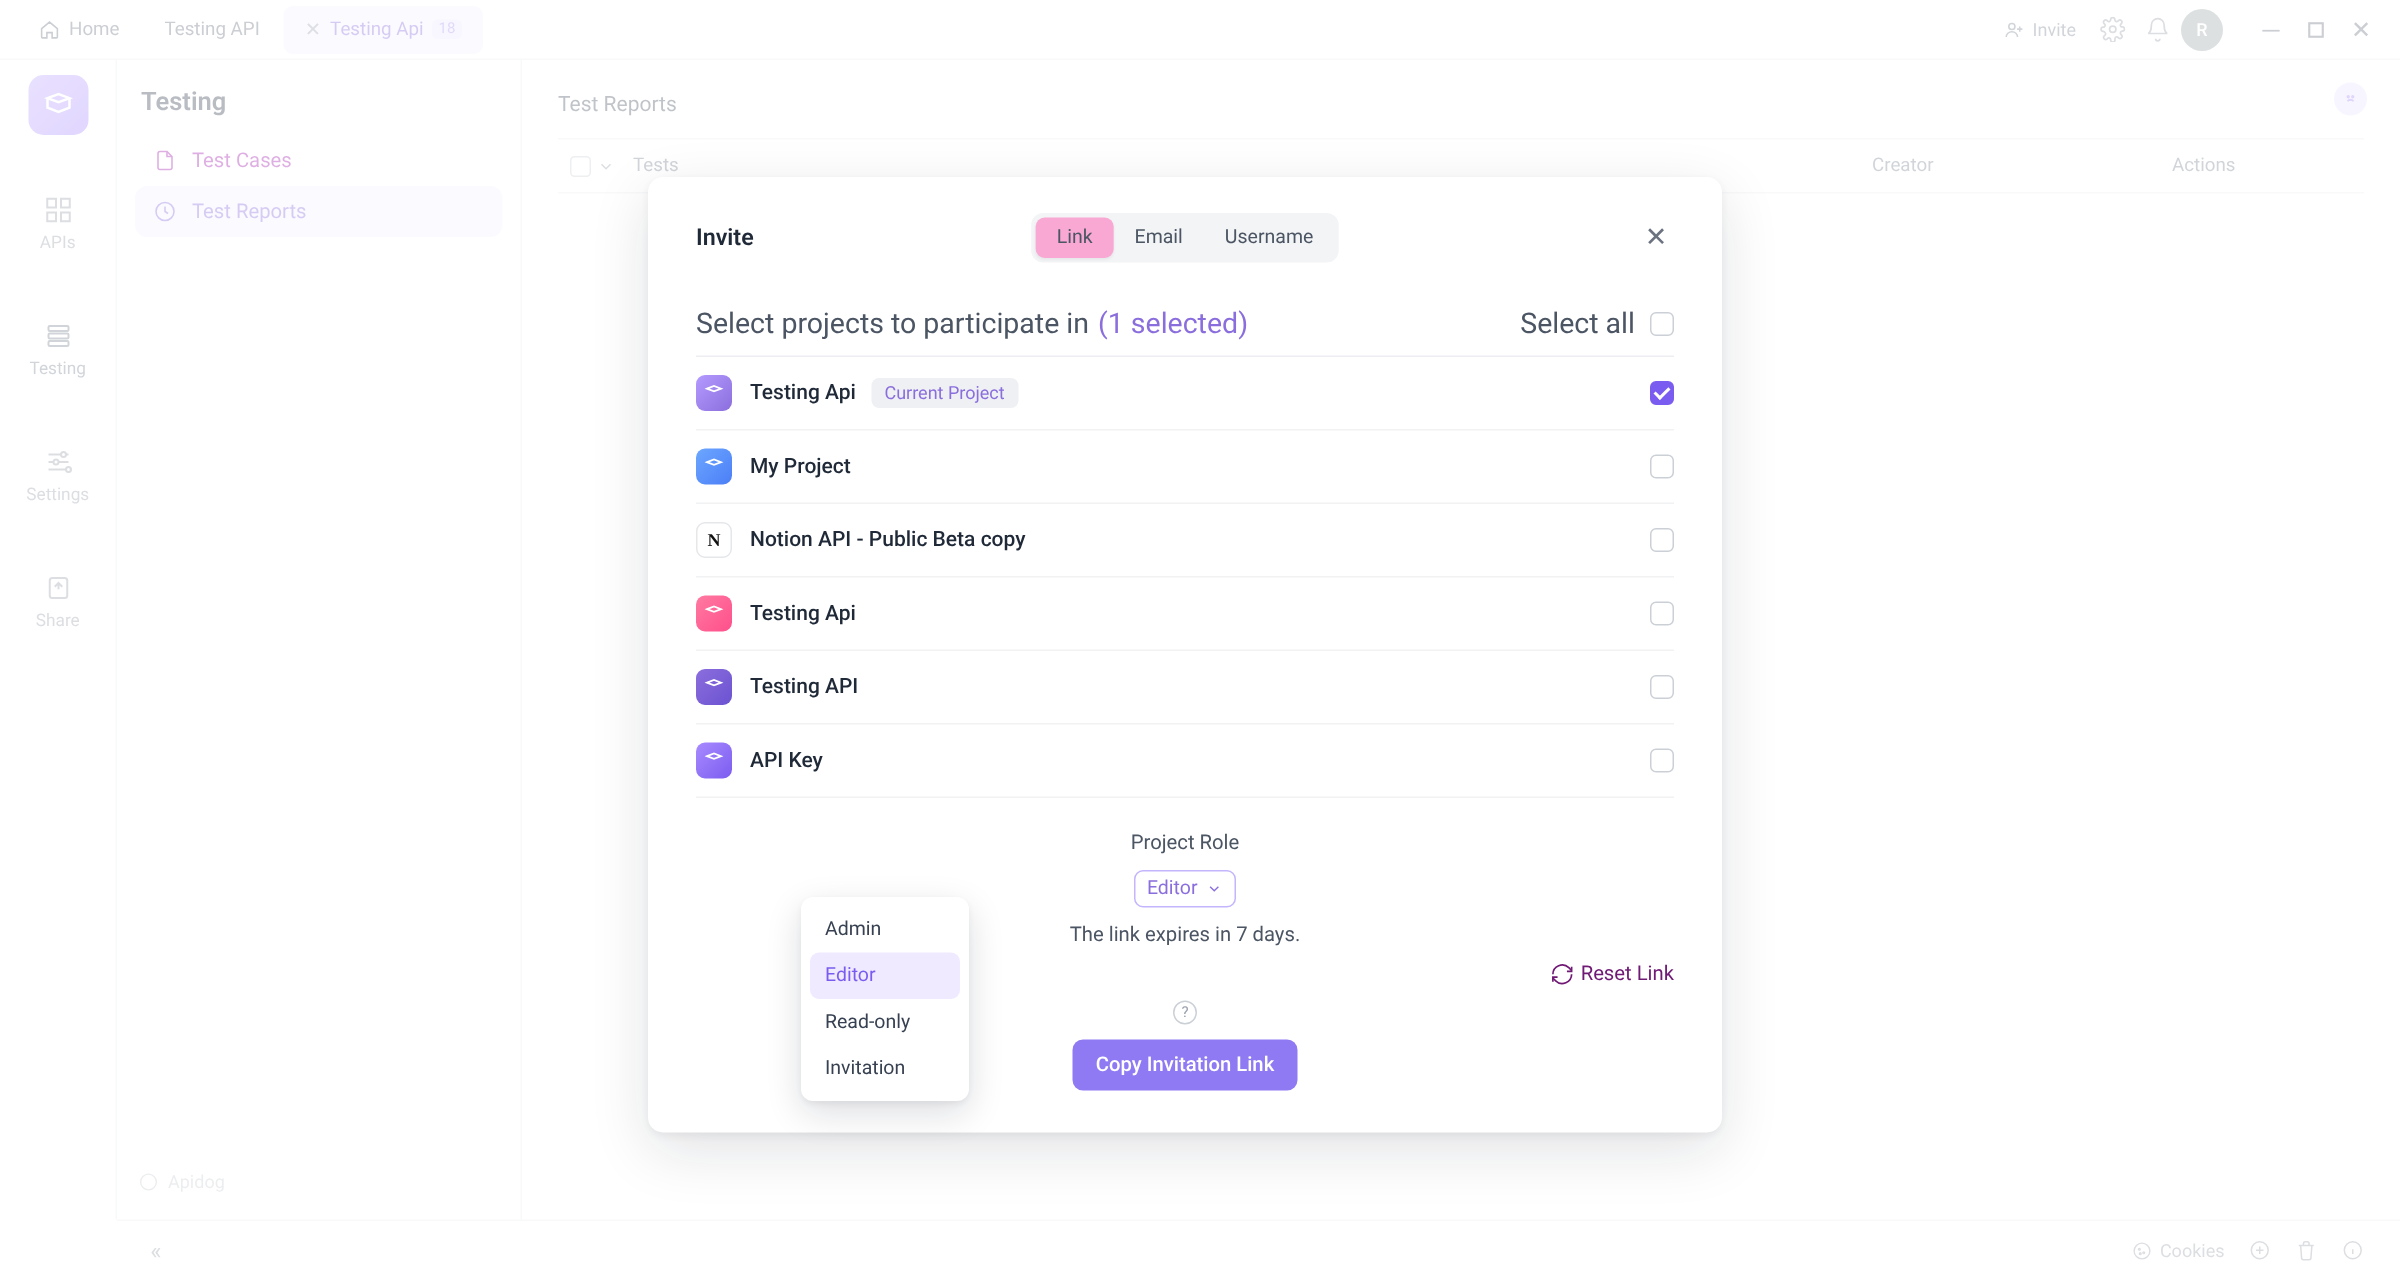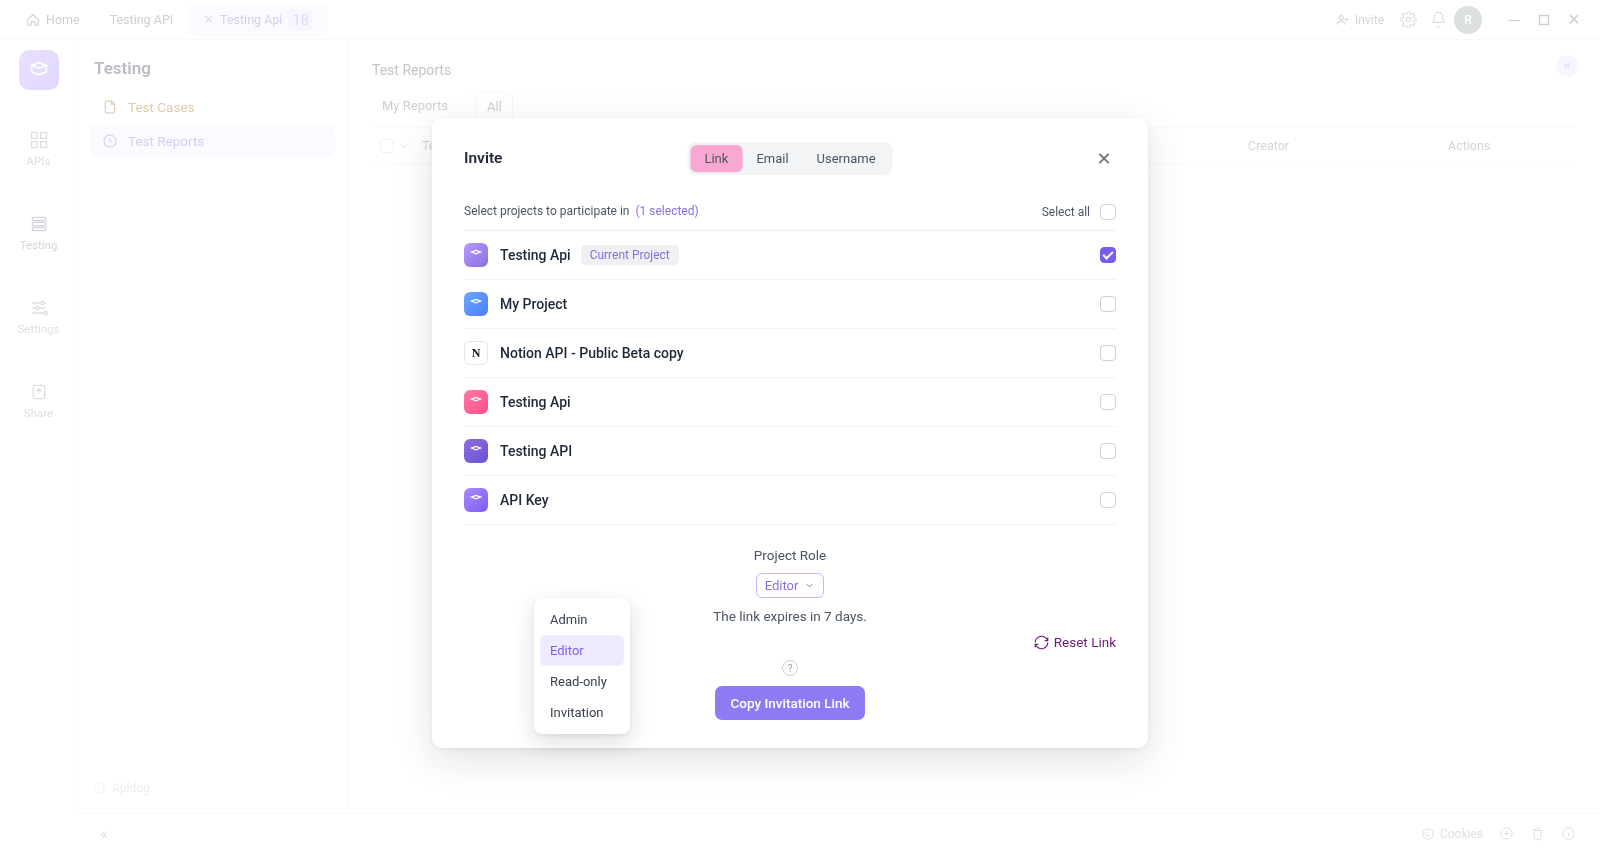--- a/index.html
+++ b/index.html
@@ -4,38 +4,38 @@
 <style>
 * { margin:0; padding:0; box-sizing:border-box; font-family:-apple-system,BlinkMacSystemFont,"Segoe UI",Roboto,sans-serif; }
 body { width:1600px; height:853px; background:#fff; overflow:hidden; position:relative; color:#1f2328; }
 
 
 .topbar { height:40px; border-bottom:1px solid #eceef1; display:flex; align-items:center; padding:0 12px; gap:2px; }
 .tab { height:32px; display:flex; align-items:center; gap:6px; padding:0 14px; border-radius:6px; font-size:12.5px; color:#6b7280; cursor:pointer; }
 .tab.home svg { width:14px; height:14px; }
 .tab.active { background:#f3efff; color:#8b6edd; }
 .tab .close-x { font-size:13px; color:#9ca3af; }
-.tab .badge18 { background:#ece6ff; color:#a993f0; border-radius:4px; font-size:15px; padding:1px 4px; }
+.tab .badge18 { background:#ece6ff; color:#a993f0; border-radius:4px; font-size:10px; padding:1px 4px; }
 .topbar .spacer { flex:1; }
 .invite-link { display:flex; align-items:center; gap:5px; color:#7b8794; font-size:12px; padding:0 8px; cursor:pointer;}
 .top-icon { width:28px; height:28px; display:flex; align-items:center; justify-content:center; color:#9aa1ac; cursor:pointer;}
 .avatar-r { width:28px; height:28px; border-radius:50%; background:#9aa7a7; color:#fff; display:flex; align-items:center; justify-content:center; font-size:12px; font-weight:500;}
 .win-ctrl { width:28px; height:28px; display:flex; align-items:center; justify-content:center; color:#6b7280; cursor:pointer;}
 
 
 .body-row { display:flex; height:773px; }
 .rail { width:78px; border-right:1px solid #eceef1; display:flex; flex-direction:column; align-items:center; padding-top:10px; gap:34px; }
 .rail-logo { width:40px; height:40px; border-radius:10px; background:linear-gradient(135deg,#c0a9ff,#a88bff); display:flex; align-items:center; justify-content:center; }
 .rail-item { display:flex; flex-direction:column; align-items:center; gap:4px; font-size:11.5px; color:#9aa1ac; cursor:pointer; width:100%; padding:6px 0;}
 .rail-item.active { color:#7b8794; }
 .rail-item svg { width:20px; height:20px; }
 
 .sidebar2 { width:270px; border-right:1px solid #eceef1; padding:18px 12px; }
 .ws-head { display:flex; align-items:center; gap:10px; font-size:17px; font-weight:600; color:#374151; padding:0 4px 12px 4px;}
-.side-item { display:flex; align-items:center; gap:10px; padding:9px 12px; border-radius:8px; font-size:13.5px; color:#a16207; cursor:pointer;}
+.side-item { display:flex; align-items:center; gap:10px; padding:9px 12px; border-radius:8px; font-size:13.5px; color:#a21caf; cursor:pointer;}
 .side-item.active { background:#f3efff; color:#8b6edd; }
 .side-item svg { width:16px; height:16px; }
 .app-hint { position:absolute; bottom:58px; left:92px; font-size:12px; color:#c8ccd2; display:flex; align-items:center; gap:6px;}
 
 .content { flex:1; position:relative; padding:18px 24px; }
 .page-title { font-size:14px; color:#4b5563; padding:4px 0 14px 0;}
 .tabs2 { display:flex; gap:18px; font-size:13px; padding:0 0 6px 0;}
 .tabs2 .t { color:#6b7280; padding:6px 10px; border-radius:6px;}
 .tabs2 .t.active { background:#fff; border:1px solid #e5e7eb;}
 .thead-row { display:flex; align-items:center; border-bottom:1px solid #eceef1; border-top:1px solid #eceef1; padding:10px 8px; font-size:12.5px; color:#7b8794;}
@@ -55,38 +55,38 @@
 
 
 .backdrop { position:absolute; inset:0; background:rgba(255,255,255,0.65); }
 .modal { position:absolute; left:432px; top:118px; width:716px; background:#fff; border-radius:10px; box-shadow:0 12px 40px rgba(17,24,39,0.12),0 2px 6px rgba(17,24,39,0.06); padding:28px 32px 28px 32px; }
 .modal-head { display:flex; align-items:center; }
 .modal-title { font-size:15.5px; font-weight:600; color:#1f2937; }
 .segmented { margin-left:auto; margin-right:auto; position:absolute; left:50%; transform:translateX(-50%); display:flex; background:#f3f4f6; border-radius:8px; padding:3px; }
 .seg { padding:6px 14px; font-size:13px; color:#4b5563; border-radius:6px; cursor:pointer;}
 .seg.active { background:#f9a8d4; box-shadow:0 1px 2px rgba(0,0,0,0.05);}
 .modal-x { margin-left:auto; color:#6b7280; font-size:18px; width:24px; height:24px; display:flex; align-items:center; justify-content:center; cursor:pointer;}
-.select-row { display:flex; align-items:flex-start; margin-top:34px; font-size:12px; color:#4b5563; padding-bottom:10px; border-bottom:1px solid #edeef1;}
+.select-row { display:flex; align-items:center; margin-top:34px; font-size:19px; color:#4b5563; padding-bottom:10px; border-bottom:1px solid #edeef1;}
 .count { color:#8b6edd; margin-left:6px;}
 .select-all { margin-left:auto; display:flex; align-items:center; gap:10px; color:#4b5563;}
 .proj-row { display:flex; align-items:center; padding:12px 0; border-bottom:1px solid #f1f2f4; }
 .proj-ic { width:24px; height:24px; border-radius:6px; margin-right:12px; display:flex; align-items:center; justify-content:center; font-size:12px; color:#fff;}
 .proj-name { font-size:14px; color:#1f2937; font-weight:500;}
 .badge-current { margin-left:10px; background:#eef0f3; color:#8b6edd; font-size:12px; padding:3px 9px; border-radius:5px;}
 .chk-sq { width:16px; height:16px; border:1.5px solid #cbd0d6; border-radius:4px; margin-left:auto; background:#fff;}
 .chk-sq.checked { background:#7b5cf0; border-color:#7b5cf0; position:relative;}
 .chk-sq.checked::after { content:""; position:absolute; left:4px; top:1px; width:4px; height:8px; border:solid #fff; border-width:0 2px 2px 0; transform:rotate(45deg);}
 .foot-row { display:flex; align-items:center; gap:10px; margin-top:22px; font-size:13.5px; color:#4b5563;flex-direction:column;}
 .role-select { border:1px solid #c4b5fd; color:#8b6edd; padding:4px 8px; border-radius:6px; display:flex; align-items:center; gap:6px; font-size:13px; cursor:pointer;}
 .reset-link { display:flex; align-items:center; gap:5px; color:#701a75; cursor:pointer; margin-left:auto;}
 .info-ic { width:16px; height:16px; border:1.3px solid #cbd0d6; border-radius:50%; display:flex; align-items:center; justify-content:center; font-size:10px; color:#9aa1ac;}
 .copy-btn { background:#8f7af3; color:#fff; border:none; padding:9px 16px; border-radius:7px; font-size:13.5px; font-weight:500; cursor:pointer;}
 
 
-.dropdown { position:absolute; left:534px; top:598px; width:96px; background:#fff; border-radius:8px; box-shadow:0 8px 24px rgba(17,24,39,0.14),0 2px 4px rgba(17,24,39,0.06); padding:6px; }
+.dropdown { position:absolute; left:534px; top:598px; width:112px; background:#fff; border-radius:8px; box-shadow:0 8px 24px rgba(17,24,39,0.14),0 2px 4px rgba(17,24,39,0.06); padding:6px; }
 .dd-item { padding:8px 10px; font-size:13px; color:#374151; border-radius:6px; cursor:pointer;}
 .dd-item.active { background:#efeaff; color:#7b5cf0;}
 
 .proj-icons .p1 { background:linear-gradient(135deg,#b49bff,#8b6edd); }
 .proj-icons .p2 { background:linear-gradient(135deg,#6ca7ff,#4b7ef7); }
 .proj-icons .p3 { background:#fff; color:#111; border:1px solid #e5e7eb; font-weight:700;}
 .proj-icons .p4 { background:linear-gradient(135deg,#ff7aa2,#ff4f8b); }
 .proj-icons .p5 { background:linear-gradient(135deg,#8b6edd,#6b52d1); }
 .proj-icons .p6 { background:linear-gradient(135deg,#a88bff,#7b5cf0); }
 </style>
@@ -207,24 +207,20 @@
 
   <div class="content">
     <div class="help-circle">
       <svg width="12" height="12" viewBox="0 0 24 24" fill="none" stroke="currentColor" stroke-width="2.4">
           <path d="M8 15s1.5-2 4-2 4 2 4 2"></path>
           <circle cx="9" cy="9" r="1"></circle>
           <circle cx="15" cy="9" r="1"></circle>
         </svg>
     </div>
     <div class="page-title">Test Reports</div>
-    <div class="tabs2">
-      <div class="t">My Reports</div>
-      <div class="t active">All</div>
-    </div>
     <div class="thead-row">
       <div class="chk"></div>
       <svg width="12" height="12" style="margin-left:4px;color:#9aa1ac" viewBox="0 0 24 24" fill="none" stroke="currentColor" stroke-width="2">
           <path d="M6 9l6 6 6-6"></path>
         </svg>
       <div class="th-test">Tests</div>
       <div class="th-creator">Creator</div>
       <div class="th-actions">Actions</div>
     </div>
   </div>

